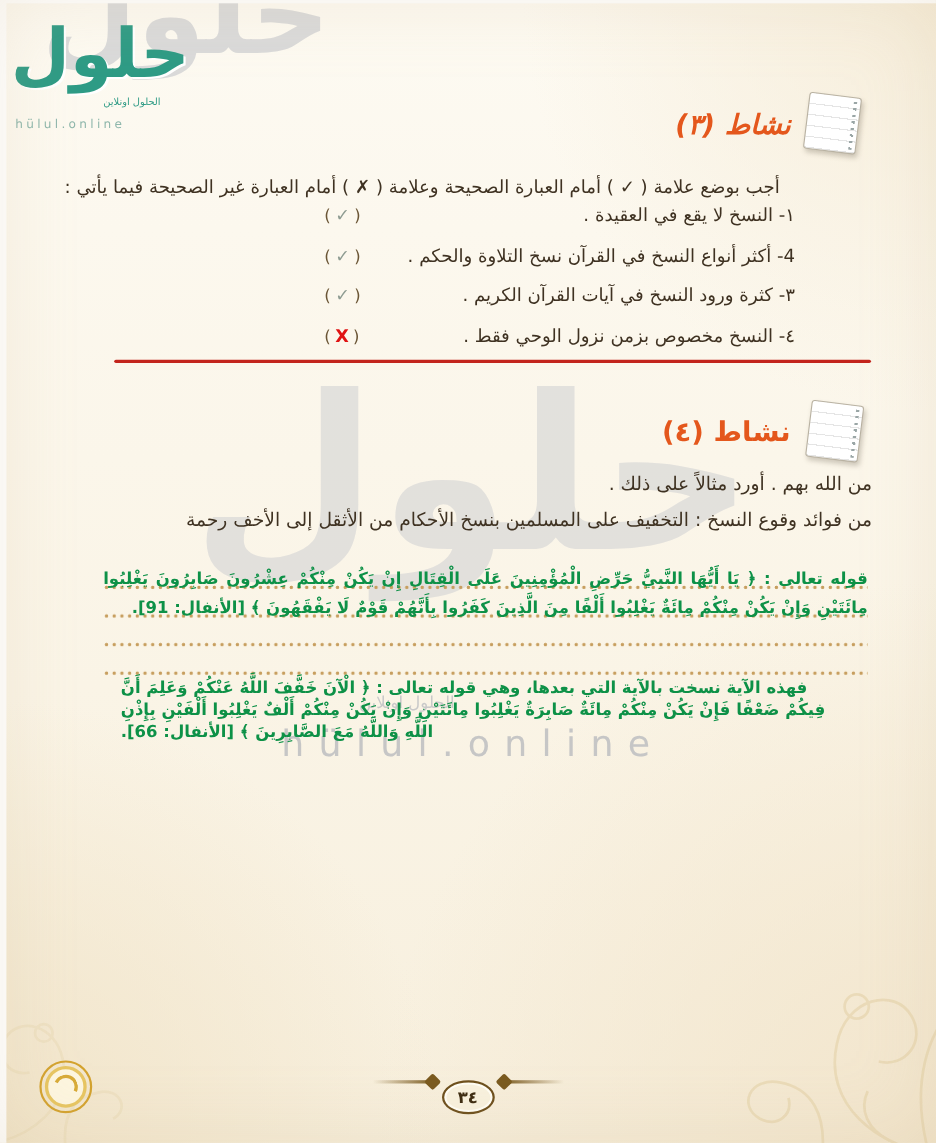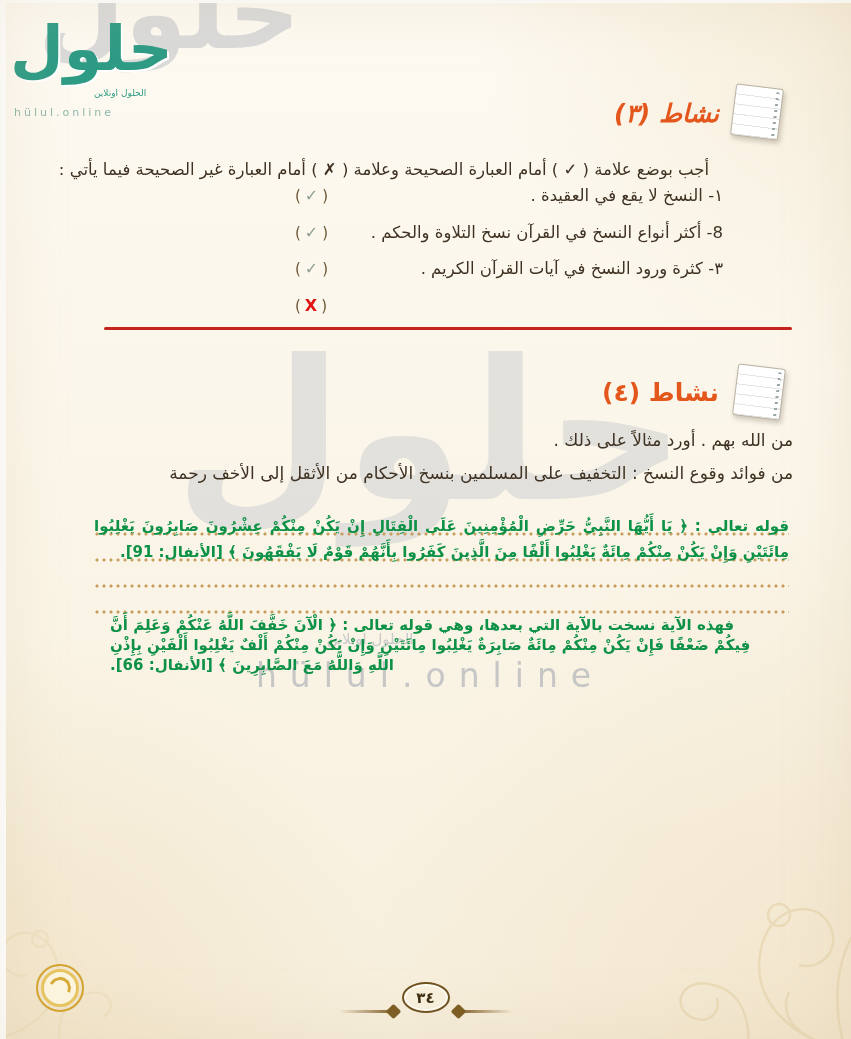--- a/index.html
+++ b/index.html
@@ -56,21 +56,21 @@
   
   .prompt{position:absolute;right:58px;top:424px;z-index:2;font-size:17px;color:#3f3222;line-height:33px;text-align:right;}
   .prompt div{white-space:nowrap;}
   .answer-q1{position:absolute;right:62px;top:498px;width:695px;z-index:2;font-size:15px;font-weight:bold;color:#0d9147;
     line-height:26px;text-align:justify;text-align-last:right;min-height:106px;
     background-image:radial-gradient(circle at 3px 21px, #c79e5e 1.2px, rgba(0,0,0,0) 1.9px);background-size:7px 26px;}
   .answer-q2{position:absolute;right:89px;top:600px;width:652px;z-index:2;font-size:15px;font-weight:bold;color:#0d9147;
     line-height:20px;text-align:left;}
 
   
-  .footer-orn{position:absolute;left:0;right:0;top:982px;display:flex;justify-content:center;align-items:flex-end;z-index:2;direction:ltr;}
+  .footer-orn{position:absolute;left:0;right:0;top:982px;display:flex;justify-content:center;align-items:flex-start;z-index:2;direction:ltr;}
   .orn-side{width:56px;height:3px;position:relative;background:linear-gradient(90deg, rgba(122,90,31,0), #7a5a1f);}
   .orn-side.r{background:linear-gradient(270deg, rgba(122,90,31,0), #7a5a1f);}
   .orn-side.l::after{content:"";position:absolute;right:-4px;top:-4px;width:11px;height:11px;background:#7a5a1f;transform:rotate(45deg);border-radius:2px;}
   .orn-side.r::after{content:"";position:absolute;left:-4px;top:-4px;width:11px;height:11px;background:#7a5a1f;transform:rotate(45deg);border-radius:2px;}
   .page-num{min-width:44px;height:27px;margin:0 7px;border:2px solid #6d4f1d;background:#f8f1de;border-radius:50%;
     display:flex;align-items:center;justify-content:center;font-size:15px;font-weight:bold;color:#3c2b10;box-shadow:inset 0 0 0 2px #fffdf5;}
 
   .emblem{position:absolute;left:36px;top:964px;width:48px;height:48px;z-index:2;}
   .emblem .ring{position:absolute;inset:0;border:2px solid #d3a22e;border-radius:50%;}
   .emblem .ring2{position:absolute;inset:5px;border:3px solid #e7c561;border-radius:50%;background:#fdf6e0;}
@@ -106,30 +106,31 @@
   <p class="instruction">أجب بوضع علامة ( ✓ ) أمام العبارة الصحيحة وعلامة ( ✗ ) أمام العبارة غير الصحيحة فيما يأتي :</p>
 
   <div class="items">
 
     <div class="item">
       <span>١- النسخ لا يقع في العقيدة .</span>
       <span class="answer"><span class="paren">(</span><span class="mark-check">✓</span><span class="paren">)</span></span>
     </div>
 
     <div class="item">
-      <span>8- أكثر أنواع النسخ في القرآن نسخ التلاوة والحكم .</span>
+      <span>4- أكثر أنواع النسخ في القرآن نسخ التلاوة والحكم .</span>
       <span class="answer"><span class="paren">(</span><span class="mark-check">✓</span><span class="paren">)</span></span>
     </div>
 
     <div class="item">
       <span>٣- كثرة ورود النسخ في آيات القرآن الكريم .</span>
       <span class="answer"><span class="paren">(</span><span class="mark-check">✓</span><span class="paren">)</span></span>
     </div>
 
     <div class="item">
+      <span>٤- النسخ مخصوص بزمن نزول الوحي فقط .</span>
       <span class="answer"><span class="paren">(</span><span class="mark-x">X</span><span class="paren">)</span></span>
     </div>
 
   </div>
 
   <div class="separator"></div>
 
   <span class="notepad" id="act4-notepad"></span>
   <h2 class="act-title" id="act4-title">نشاط (٤)</h2>
 

